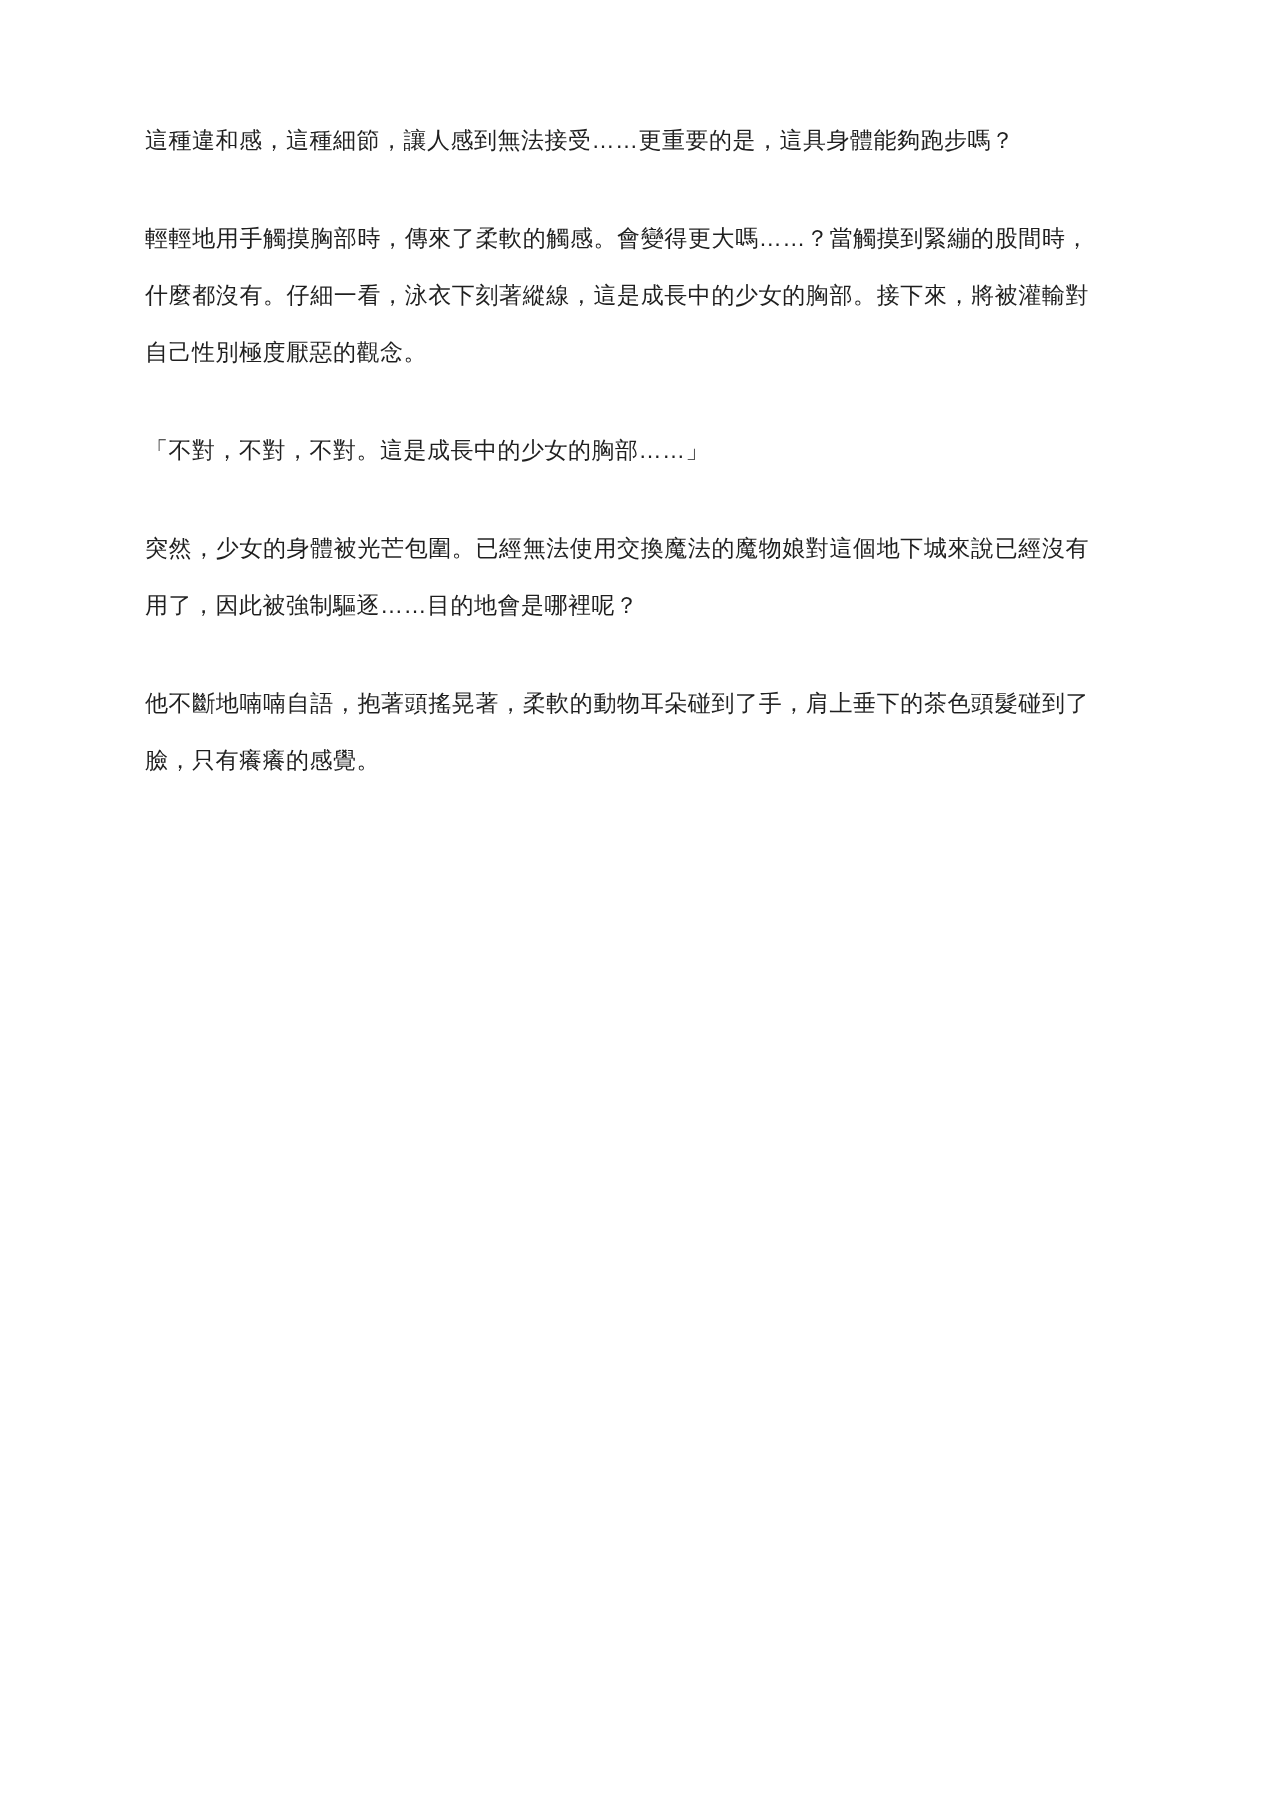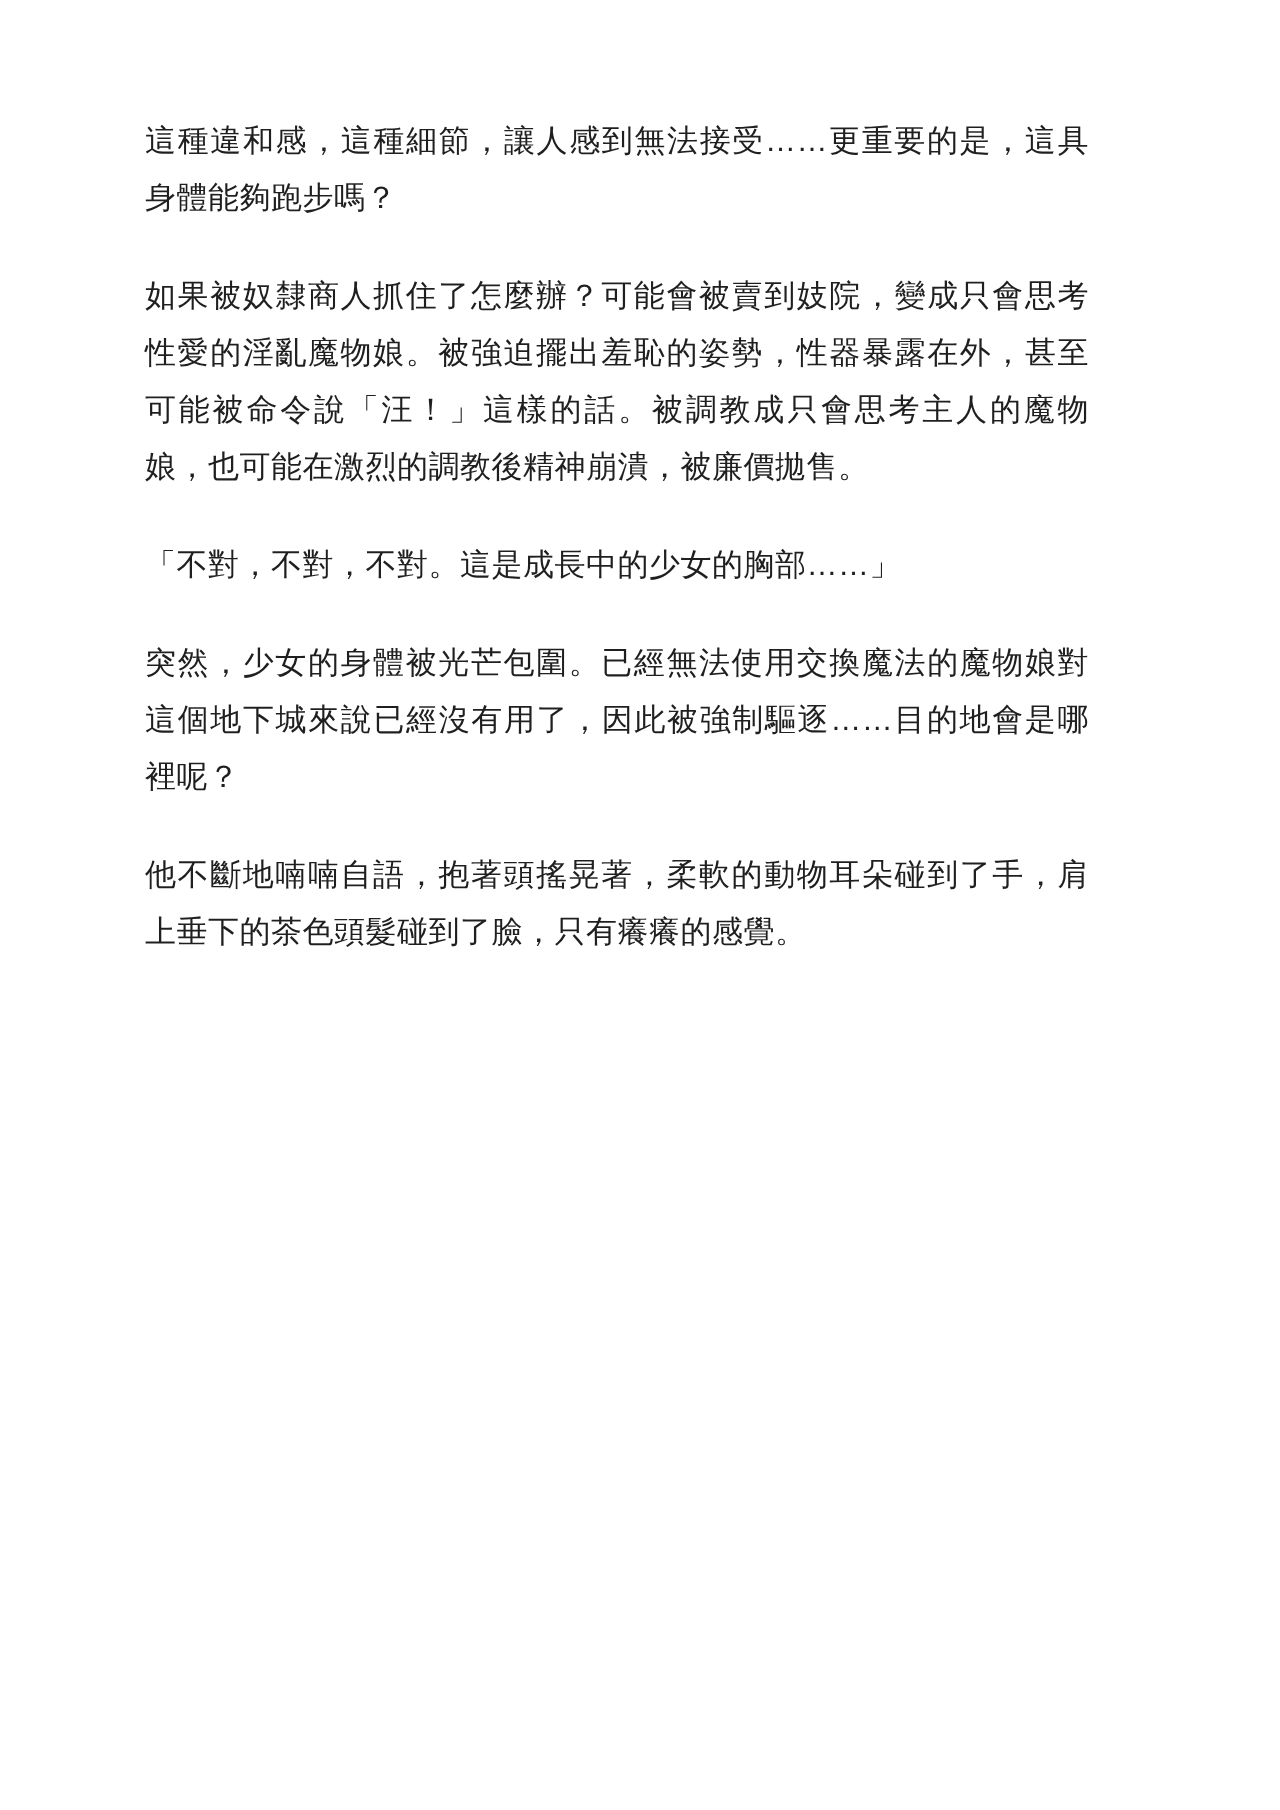--- a/index.html
+++ b/index.html
@@ -16,35 +16,35 @@
   .page {
     width: 1280px;
     height: 1810px;
     background: #ffffff;
     padding: 112px 145px 0 145px;
   }
   .text-column {
     width: 944px;
   }
   .para {
-    font-size: 31px;
+    font-size: 23px;
     line-height: 57px;
     letter-spacing: 0.5px;
     text-align: justify;
     text-justify: inter-ideograph;
     margin-bottom: 41px;
     font-weight: 400;
     word-break: break-all;
     overflow-wrap: anywhere;
   }
 </style>
 </head>
 <body>
 
 <div class="page">
   <div class="text-column">
     <p class="para">這種違和感，這種細節，讓人感到無法接受……更重要的是，這具身體能夠跑步嗎？</p>
-    <p class="para">如果被奴隸商人抓住了怎麼辦？可能會被賣到妓院，變成只會思考性愛的淫亂魔物娘。被強迫擺出羞恥的姿勢，性器暴露在外，甚至可能被命令說「汪！」這樣的話。被調教成只會思考主人的魔物娘，也可能在激烈的調教後精神崩潰，被廉價拋售。</p>
+    <p class="para">輕輕地用手觸摸胸部時，傳來了柔軟的觸感。會變得更大嗎……？當觸摸到緊繃的股間時，什麼都沒有。仔細一看，泳衣下刻著縱線，這是成長中的少女的胸部。接下來，將被灌輸對自己性別極度厭惡的觀念。</p>
     <p class="para">「不對，不對，不對。這是成長中的少女的胸部……」</p>
     <p class="para">突然，少女的身體被光芒包圍。已經無法使用交換魔法的魔物娘對這個地下城來說已經沒有用了，因此被強制驅逐……目的地會是哪裡呢？</p>
     <p class="para">他不斷地喃喃自語，抱著頭搖晃著，柔軟的動物耳朵碰到了手，肩上垂下的茶色頭髮碰到了臉，只有癢癢的感覺。</p>
   </div>
 </div>
 
 </body></html>

